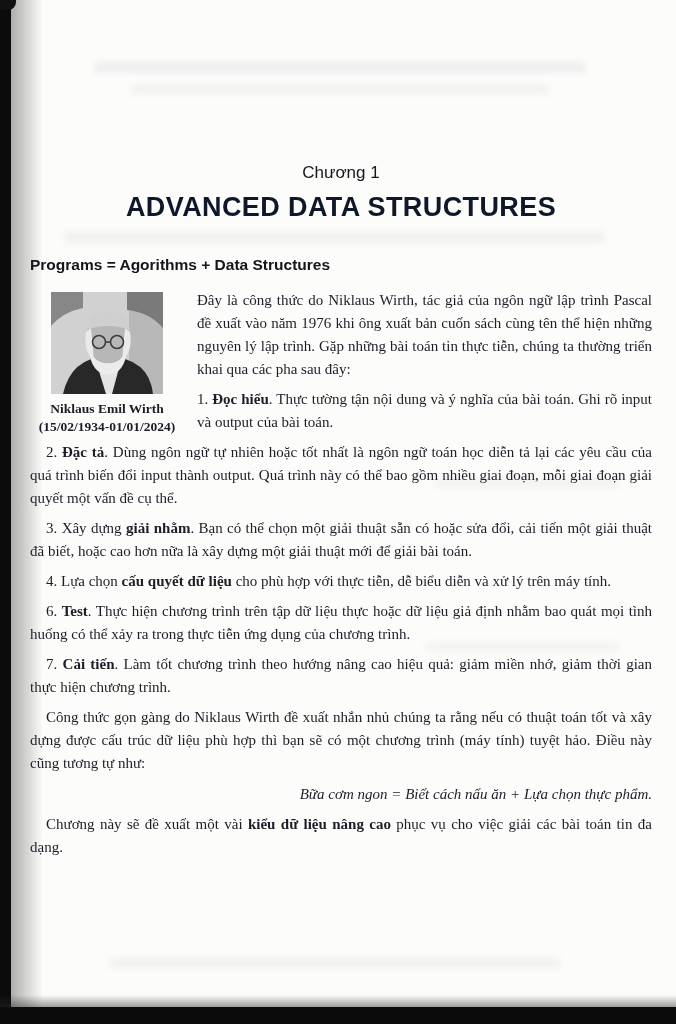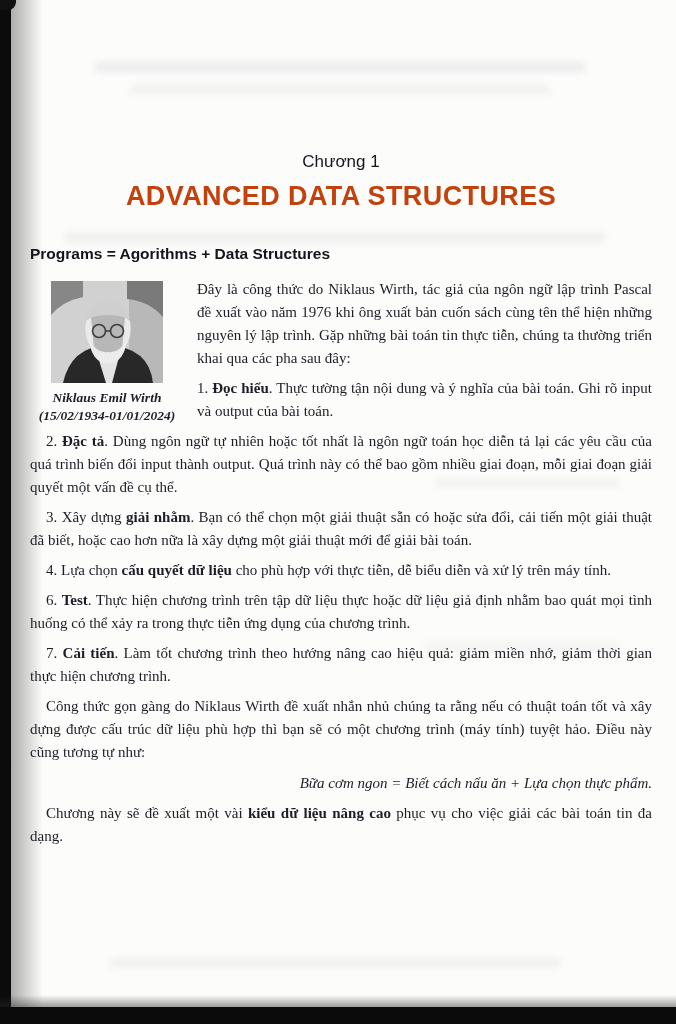--- a/index.html
+++ b/index.html
@@ -21,44 +21,44 @@
                 background:linear-gradient(90deg, rgba(45,45,45,.38), rgba(45,45,45,0)); }
   .edge-bottom{ position:absolute; left:0; bottom:0; width:100%; height:17px; background:#0b0b0b; }
   .edge-bottom-shadow { position:absolute; left:0; bottom:17px; width:100%; height:12px;
                 background:linear-gradient(0deg, rgba(40,40,40,.45), rgba(40,40,40,0)); }
   .corner-mark{ position:absolute; left:0; top:0; width:16px; height:10px; background:#111;
                 border-bottom-right-radius:8px; }
 
   .bleed { position:absolute; background:#9fa6ad; filter:blur(3px); border-radius:2px; }
 
   
-  .content { position:absolute; left:30px; right:24px; top:2px; }
+  .content { position:absolute; left:30px; right:24px; top:13px; }
 
   .chapter {
     margin-top:150px; text-align:center;
     font-family:"Liberation Sans", sans-serif;
     font-size:17px; font-weight:500; color:#16161f;
   }
   .title {
     margin-top:9px; text-align:center;
     font-family:"Liberation Sans", sans-serif;
-    font-size:27px; font-weight:600; letter-spacing:.4px; color:#c2410c;
+    font-size:27px; font-weight:600; letter-spacing:.4px; color:#0f172a;
   }
   .heading {
     margin-top:33px;
     font-family:"Liberation Sans", sans-serif;
     font-size:15.5px; font-weight:bold; color:#14141d;
   }
 
   .body-text { margin-top:15px; font-size:15px; line-height:23px; text-align:justify; }
 
   .photo-block { float:left; width:154px; margin:3px 13px 2px 0; text-align:center; }
   .photo-frame { width:112px; height:102px; margin:0 auto; display:block;
                  filter:grayscale(1) contrast(.96); }
-  .caption { margin-top:6px; font-style:italic; font-weight:bold;
+  .caption { margin-top:6px; font-weight:bold;
              font-size:13.5px; line-height:18px; text-align:center; }
   .caption span { display:block; }
 
   .body-text p { margin-bottom:7px; }
   .indent { text-indent:16px; }
   .no-indent { text-indent:0; }
   .formula { font-style:italic; text-indent:0; padding-left:56px; text-align:right; margin:8px 0; }
   b { font-weight:bold; }
 </style>
 </head>

